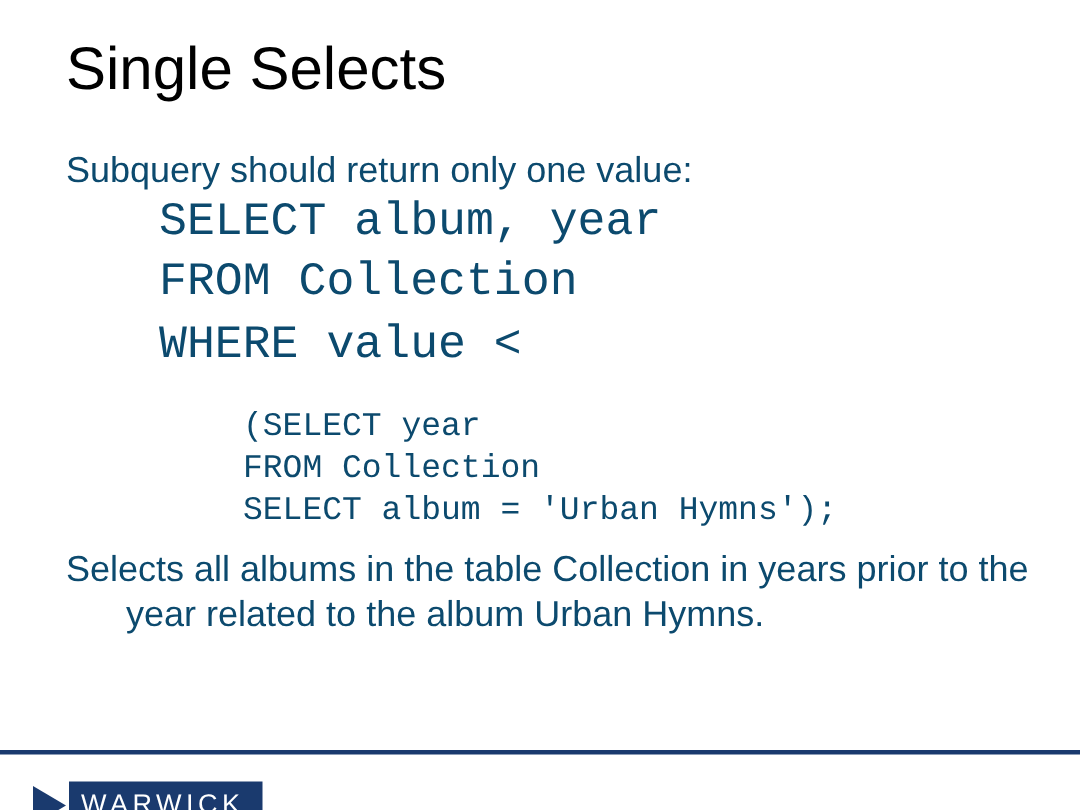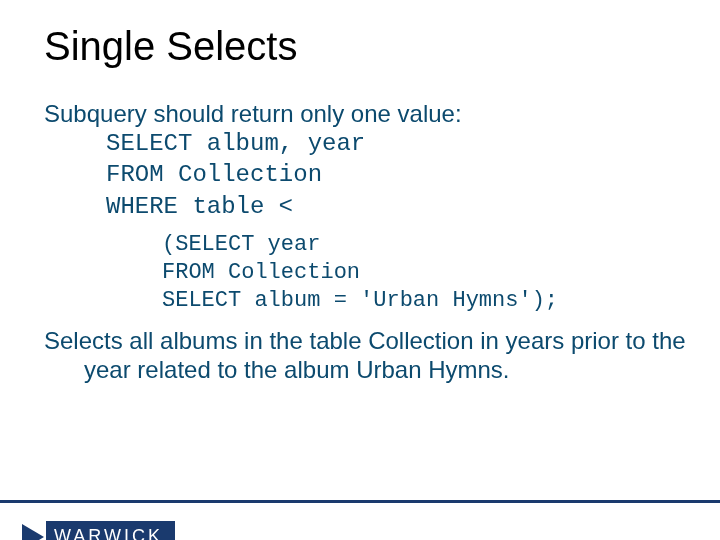--- a/index.html
+++ b/index.html
@@ -28,33 +28,33 @@
     margin-top: 30px;
     font-size: 24px;
     color: #0c4a6e;
     line-height: 1.25;
   }
   .intro {
     font-size: 24px;
   }
   .code-block {
     font-family: "Courier New", Courier, monospace;
-    font-size: 24px;
+    font-size: 31px;
     margin-left: 62px;
     line-height: 1.28;
   }
   .code-block .lt {
     font-family: Arial, Helvetica, sans-serif;
   }
   .sub-code {
     font-family: "Courier New", Courier, monospace;
     font-size: 22px;
     margin-left: 118px;
     line-height: 1.28;
-    margin-top: 8px;
+    margin-top: 20px;
   }
   .explain {
     font-size: 24px;
     margin-top: 10px;
     line-height: 1.22;
   }
   .explain-indent {
     display: block;
     padding-left: 40px;
     text-indent: -40px;
@@ -111,21 +111,21 @@
 
 <div class="slide">
   <h1 class="title">Single Selects</h1>
 
   <div class="content">
     <div class="intro">Subquery should return only one value:</div>
 
     <div class="code-block">
       <div>SELECT album, year</div>
       <div>FROM Collection</div>
-      <div><span>WHERE table </span><span class="lt">&lt;</span></div>
+      <div><span>WHERE value </span><span class="lt">&lt;</span></div>
     </div>
 
     <div class="sub-code">
       <div>(SELECT year</div>
       <div>FROM Collection</div>
       <div>SELECT album = 'Urban Hymns');</div>
     </div>
 
     <div class="explain">
       <span class="explain-indent">Selects all albums in the table Collection in years prior to the year related to the album Urban Hymns.</span>

